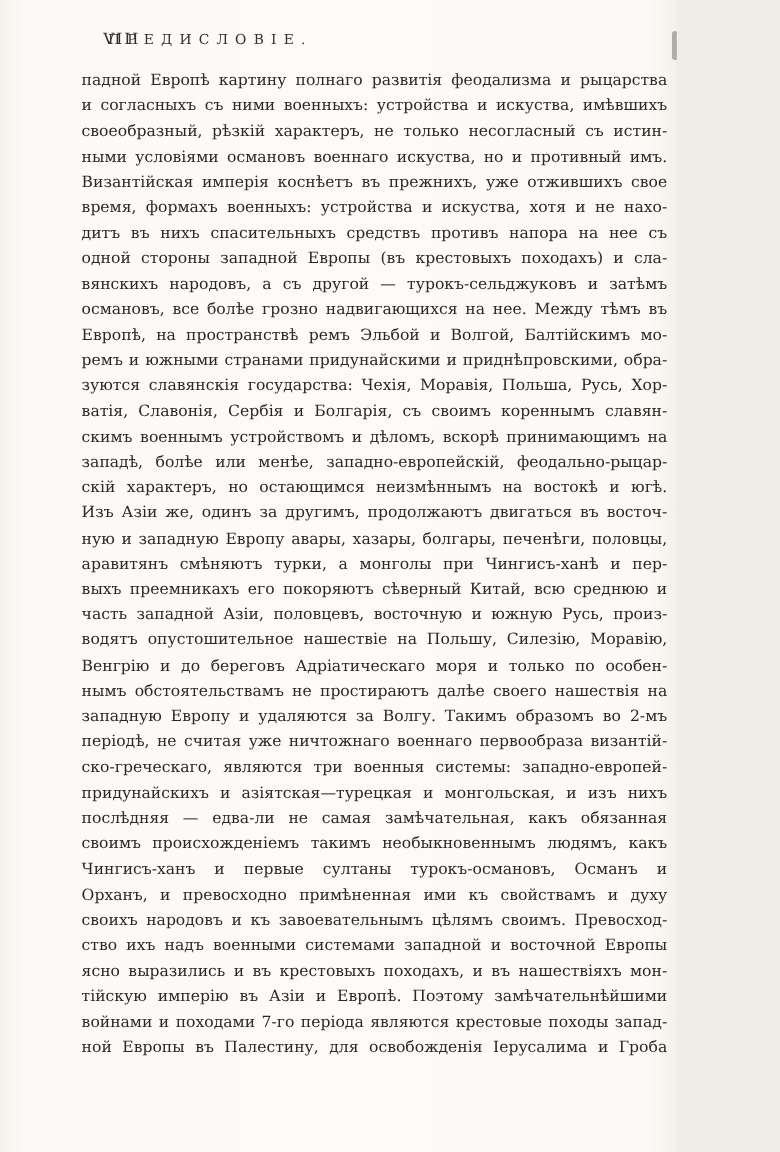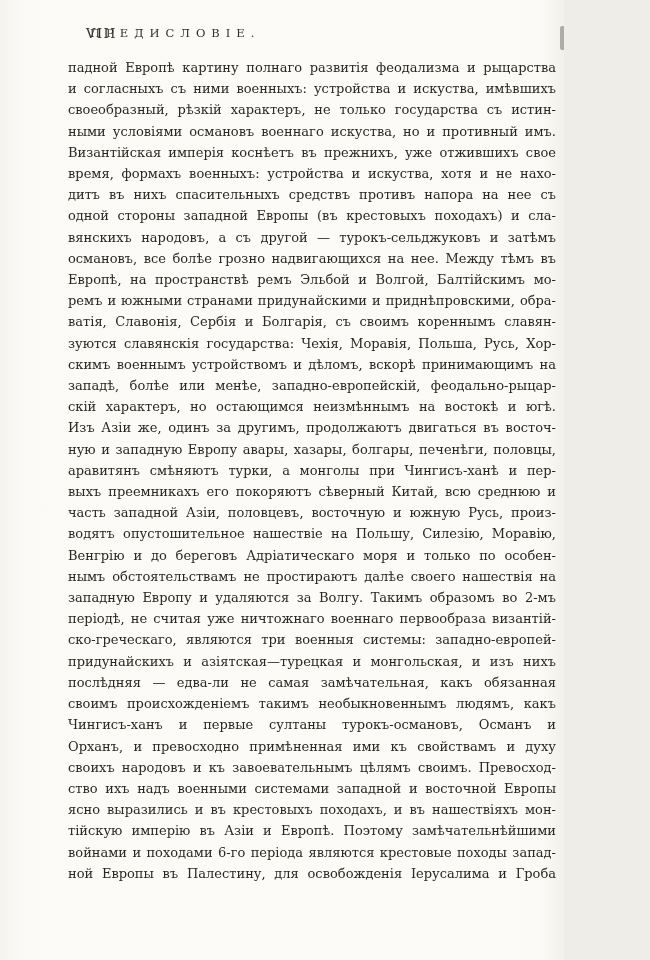--- a/index.html
+++ b/index.html
@@ -39,32 +39,32 @@
 <body>
 
 <div class="page">
   <div class="header">
     <span class="page-number">VIII</span>
     <span class="running-title">ПРЕДИСЛОВІЕ.</span>
   </div>
   <div class="body-text">
       <div class="line">падной Европѣ картину полнаго развитія феодализма и рыцарства</div>
       <div class="line">и согласныхъ съ ними военныхъ: устройства и искуства, имѣвшихъ</div>
-      <div class="line">своеобразный, рѣзкій характеръ, не только государства съ истин-</div>
+      <div class="line">своеобразный, рѣзкій характеръ, не только несогласный съ истин-</div>
       <div class="line">ными условіями османовъ военнаго искуства, но и противный имъ.</div>
       <div class="line">Византійская имперія коснѣетъ въ прежнихъ, уже отжившихъ свое</div>
       <div class="line">время, формахъ военныхъ: устройства и искуства, хотя и не нахо-</div>
       <div class="line">дитъ въ нихъ спасительныхъ средствъ противъ напора на нее съ</div>
       <div class="line">одной стороны западной Европы (въ крестовыхъ походахъ) и сла-</div>
       <div class="line">вянскихъ народовъ, а съ другой — турокъ-сельджуковъ и затѣмъ</div>
       <div class="line">османовъ, все болѣе грозно надвигающихся на нее. Между тѣмъ въ</div>
       <div class="line">Европѣ, на пространствѣ ремъ Эльбой и Волгой, Балтійскимъ мо-</div>
       <div class="line">ремъ и южными странами придунайскими и приднѣпровскими, обра-</div>
+      <div class="line">зуются славянскія государства: Чехія, Моравія, Польша, Русь, Хор-</div>
       <div class="line">ватія, Славонія, Сербія и Болгарія, съ своимъ кореннымъ славян-</div>
-      <div class="line">зуются славянскія государства: Чехія, Моравія, Польша, Русь, Хор-</div>
       <div class="line">скимъ военнымъ устройствомъ и дѣломъ, вскорѣ принимающимъ на</div>
       <div class="line">западѣ, болѣе или менѣе, западно-европейскій, феодально-рыцар-</div>
       <div class="line">скій характеръ, но остающимся неизмѣннымъ на востокѣ и югѣ.</div>
       <div class="line">Изъ Азіи же, одинъ за другимъ, продолжаютъ двигаться въ восточ-</div>
       <div class="line">ную и западную Европу авары, хазары, болгары, печенѣги, половцы,</div>
       <div class="line">аравитянъ смѣняютъ турки, а монголы при Чингисъ-ханѣ и пер-</div>
       <div class="line">выхъ преемникахъ его покоряютъ сѣверный Китай, всю среднюю и</div>
       <div class="line">часть западной Азіи, половцевъ, восточную и южную Русь, произ-</div>
       <div class="line">водятъ опустошительное нашествіе на Польшу, Силезію, Моравію,</div>
       <div class="line">Венгрію и до береговъ Адріатическаго моря и только по особен-</div>
@@ -74,17 +74,17 @@
       <div class="line">ско-греческаго, являются три военныя системы: западно-европей-</div>
       <div class="line">придунайскихъ и азіятская—турецкая и монгольская, и изъ нихъ</div>
       <div class="line">послѣдняя — едва-ли не самая замѣчательная, какъ обязанная</div>
       <div class="line">своимъ происхожденіемъ такимъ необыкновеннымъ людямъ, какъ</div>
       <div class="line">Чингисъ-ханъ и первые султаны турокъ-османовъ, Османъ и</div>
       <div class="line">Орханъ, и превосходно примѣненная ими къ свойствамъ и духу</div>
       <div class="line">своихъ народовъ и къ завоевательнымъ цѣлямъ своимъ. Превосход-</div>
       <div class="line">ство ихъ надъ военными системами западной и восточной Европы</div>
       <div class="line">ясно выразились и въ крестовыхъ походахъ, и въ нашествіяхъ мон-</div>
       <div class="line">тійскую имперію въ Азіи и Европѣ. Поэтому замѣчательнѣйшими</div>
-      <div class="line">войнами и походами 6-го періода являются крестовые походы запад-</div>
+      <div class="line">войнами и походами 7-го періода являются крестовые походы запад-</div>
       <div class="line">ной Европы въ Палестину, для освобожденія Іерусалима и Гроба</div>
     </div>
   <div class="scan-speck"></div>
 </div>
 
 </body></html>

